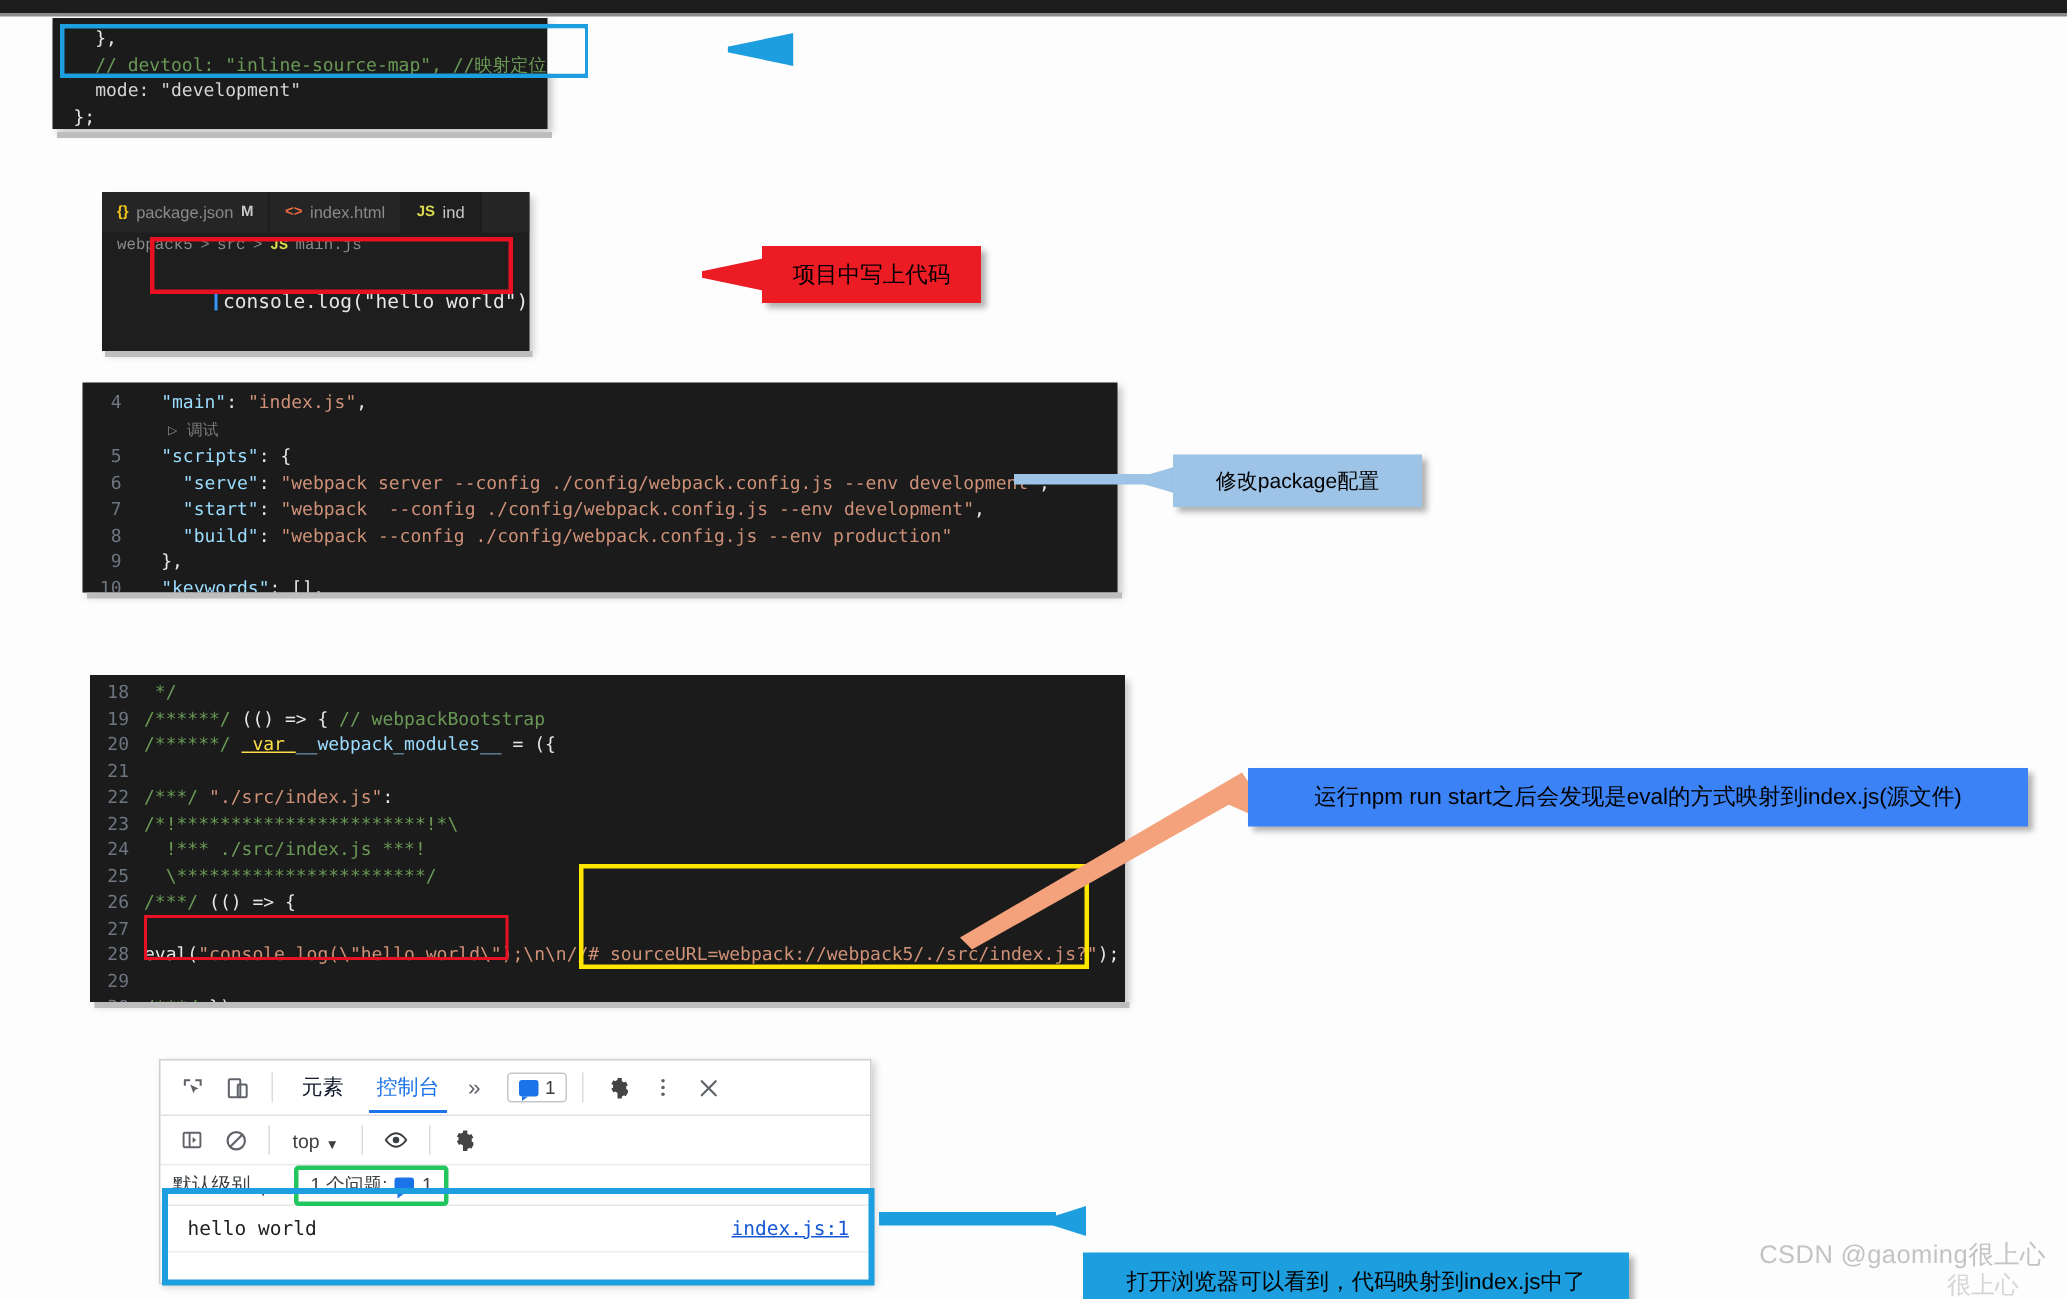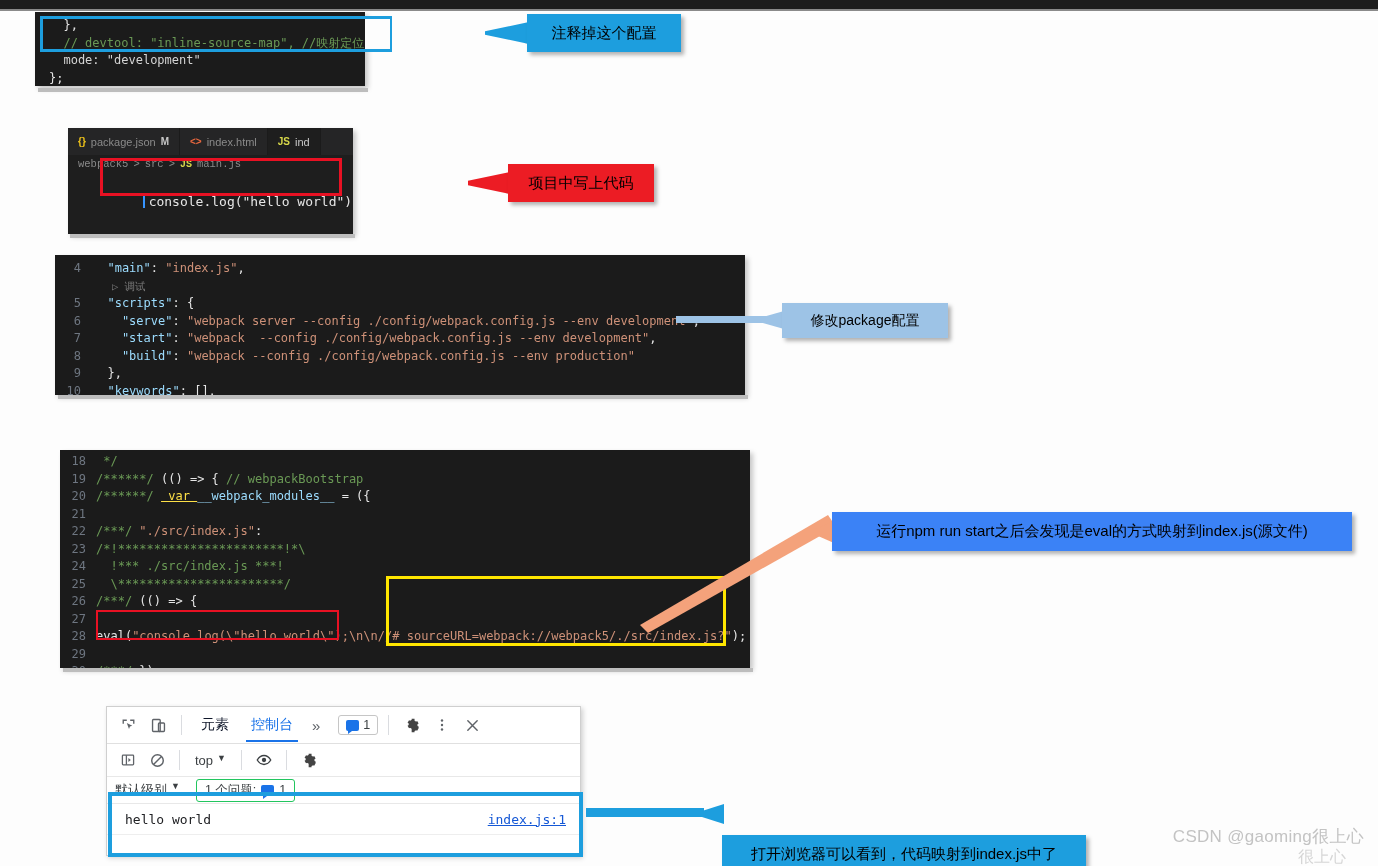--- a/index.html
+++ b/index.html
@@ -239,21 +239,21 @@
   .dt-row2 {
     height: 32px;
     display: flex;
     align-items: center;
     border-bottom: 1px solid #e8e8e8;
     padding: 0 8px;
     gap: 3px;
   }
   .dt-select {
     font-size: 13px; color: #3c4043;
-    display: flex; align-items: flex-start; gap: 4px;
+    display: flex; align-items: flex-end; gap: 4px;
     padding: 0 6px;
   }
   .dt-filter {
     flex: 1;
     height: 20px;
     border: 1px solid #bdbdbd;
     border-radius: 2px;
     background: #fff;
     font-size: 12.5px;
     color: #70757a;
@@ -267,21 +267,21 @@
     align-items: center;
     padding: 0 8px;
     gap: 10px;
     font-size: 12.5px;
     color: #3c4043;
     background: #fff;
     border-bottom: 1px solid #e8e8e8;
   }
   .dt-issues {
     display: flex; align-items: center; gap: 5px;
-    border: 1px solid #22c55e;
+    border: 3px solid #22c55e;
     border-radius: 3px;
     padding: 2px 8px;
     background: #fff;
   }
   .dt-log {
     height: 30px;
     display: flex;
     align-items: center;
     justify-content: space-between;
     padding: 0 14px 0 18px;
@@ -407,23 +407,20 @@
     <div class="code-line"><span class="k-com">  // devtool: "inline-source-map", //映射定位er</span></div>
     <div class="code-line"><span class="k-plain">  mode: "development"</span></div>
     <div class="code-line"><span class="k-white">};</span></div>
   </div>
   <div class="hl-box" id="hl-config"></div>
 
   <div style="position:absolute;left:365px;top:19px;width:25px;height:30px;background:#fdfdfd;"></div>
   <div class="shadowbar" style="left:38px;top:88px;width:330px;height:4px;"></div>
 
   <div class="tail" id="tail-1" style="clip-path: polygon(0% 42%, 100% 0%, 100% 100%, 0% 58%);"></div>
-  <div class="callout" id="co-1">
-    <span>注释掉这个配置</span>
-  </div>
 
   <div class="code-panel" id="panel-editor">
     <div class="tabbar">
       <div class="tab">
         <span class="tab-ico ico-json">{}</span>
         <span>package.json</span>
         <span class="tab-mod">M</span>
       </div>
       <div class="tab">
         <span class="tab-ico ico-html">&lt;&gt;</span>

